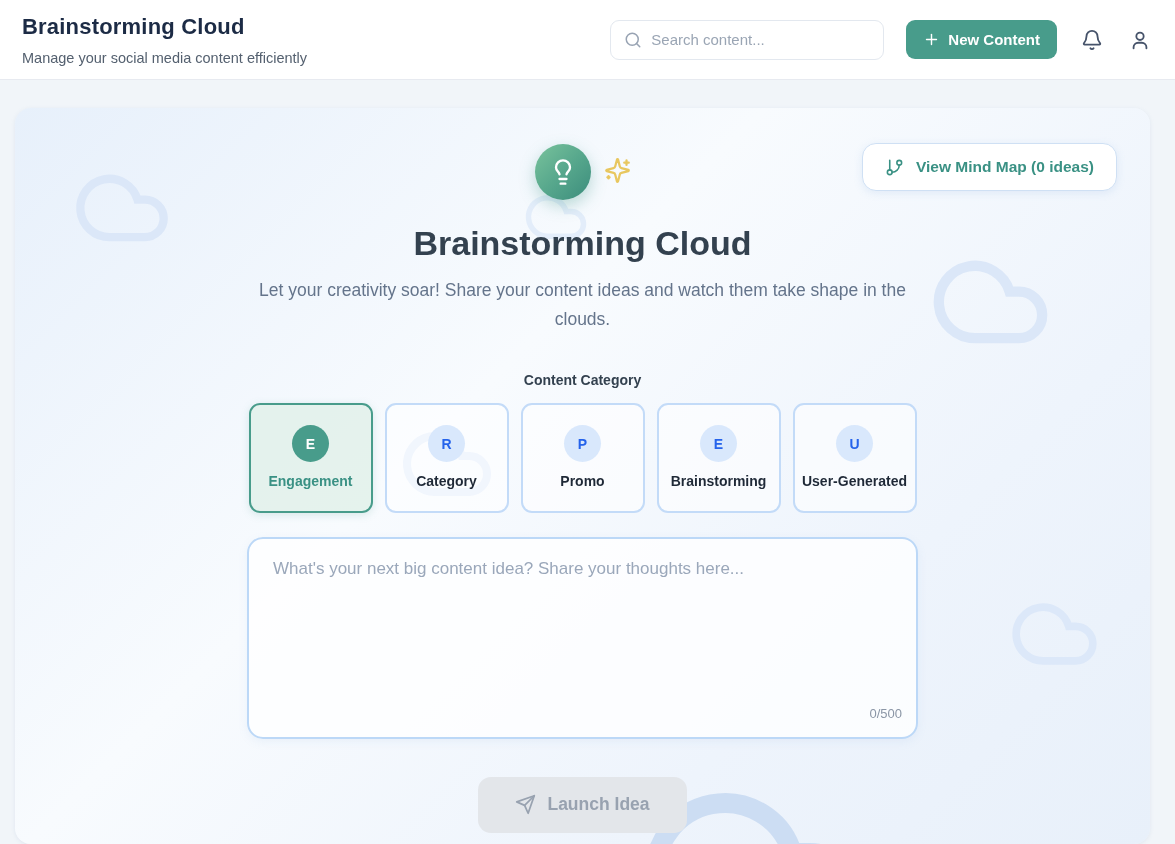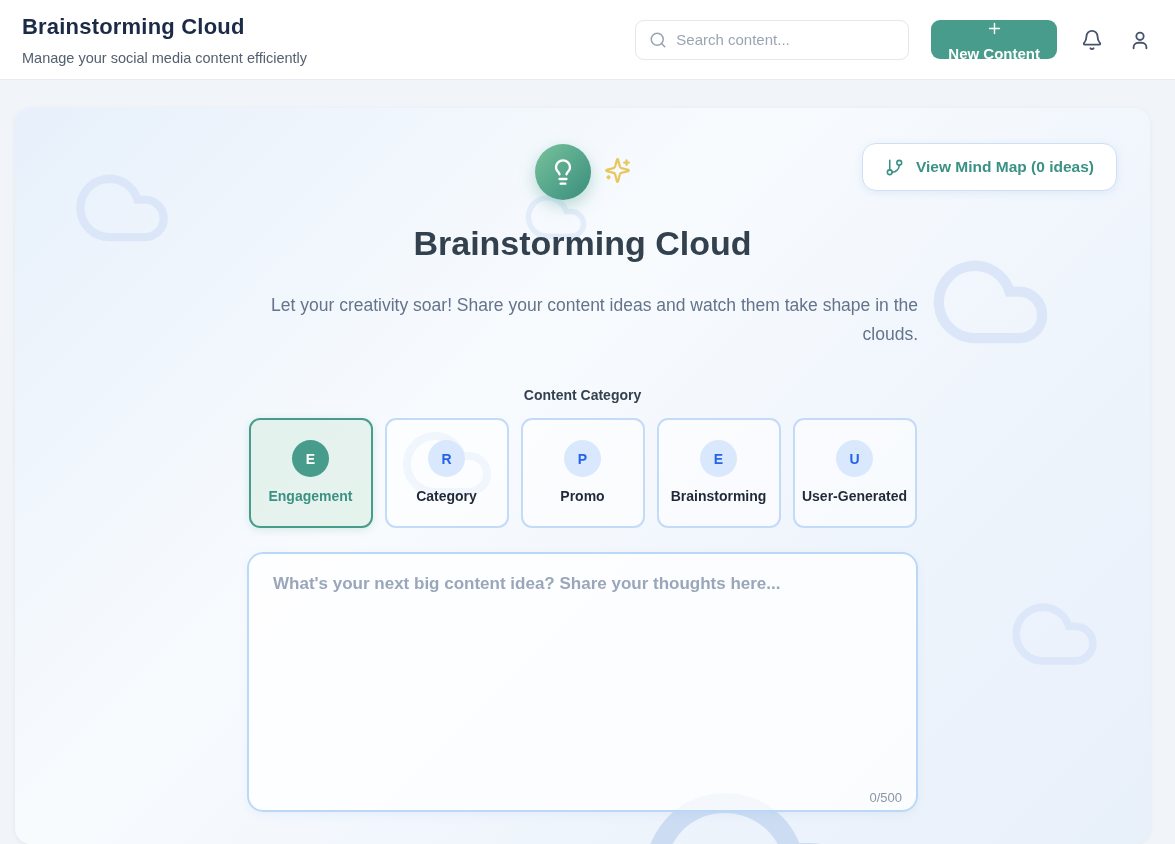--- a/index.html
+++ b/index.html
@@ -13,21 +13,21 @@
   .app-subtitle { font-size:14.5px; color:#54606f; margin-top:10px; }
   .header-right { display:flex; align-items:center; gap:22px; }
   .search-box { display:flex; align-items:center; gap:9px; width:274px; height:40px;
     border:1px solid #e3e8ef; border-radius:9px; background:#fff; padding:0 13px; }
   .search-box svg { flex:0 0 auto; stroke:#98a3b3; }
   .search-input { border:none; outline:none; width:100%; font-size:15px; color:#334155;
     font-family:inherit; background:transparent; }
   .search-input::placeholder { color:#9aa5b4; }
   .new-content-btn { display:flex; align-items:center; gap:8px; height:39px; padding:0 17px;
     background:#489c8b; color:#fff; border:none; border-radius:9px; font-size:15px;
-    font-weight:600; font-family:inherit; cursor:pointer;flex-direction:column; }
+    font-weight:600; font-family:inherit; cursor:pointer; }
   .new-content-btn svg { stroke:#fff; }
   .icon-btn { background:none; border:none; cursor:pointer; display:flex; padding:2px; }
   .icon-btn svg { stroke:#46536a; }
 
   
   .main-wrap { padding:28px 25px 0 15px; }
   .cloud-card { position:relative; width:1135px; height:736px; border-radius:16px;
     overflow:hidden;
     background:linear-gradient(135deg,#e7f0fb 0%,#f8fbfe 40%,#eef4fc 72%,#e8f0fa 100%);
     box-shadow:0 1px 4px rgba(148,170,205,.18); }
@@ -45,44 +45,44 @@
 
   .bulb-row { display:flex; align-items:center; gap:13px; height:56px; }
   .bulb-circle { width:56px; height:56px; border-radius:50%;
     background:linear-gradient(135deg,#79c39c 0%,#54a58b 55%,#3c8c7c 100%);
     display:flex; align-items:center; justify-content:center;
     box-shadow:0 6px 16px rgba(72,156,139,.35); }
   .bulb-circle svg { stroke:#fff; }
   .sparkles svg { stroke:#e8c75f; }
 
   .hero-title { margin-top:24px; font-size:34px; font-weight:700; color:#33414f; }
-  .hero-subtitle { margin-top:28px; font-size:17.5px; line-height:1.68; color:#64748b;
-    text-align:right; max-width:680px; }
+  .hero-subtitle { margin-top:13px; font-size:17.5px; line-height:1.68; color:#64748b;
+    text-align:center; max-width:680px; }
 
   .cat-label { margin-top:37px; font-size:14px; font-weight:700; color:#33414f; }
   .cat-row { margin-top:15px; display:flex; gap:12px; }
   .cat-card { width:124px; height:110px; border-radius:11px; border:2px solid #c3dbf8;
     background:rgba(255,255,255,.55); display:flex; flex-direction:column;
     align-items:center; justify-content:center; gap:11px; cursor:pointer; padding:6px; }
   .cat-card.selected { border-color:#489c8b; background:rgba(225,240,233,.82);
     box-shadow:0 2px 8px rgba(72,156,139,.18); }
   .cat-circle { width:37px; height:37px; border-radius:50%; background:#d9e8fc;
     color:#2563eb; font-size:14px; font-weight:700;
     display:flex; align-items:center; justify-content:center; }
   .cat-card.selected .cat-circle { background:#489c8b; color:#fff; }
   .cat-name { font-size:14px; font-weight:600; color:#1f2937; line-height:1.2; }
   .cat-card.selected .cat-name { color:#3a9184; }
 
   .idea-box { position:relative; margin-top:24px; width:671px; }
-  .idea-textarea { width:100%; height:260px; border:2px solid #bcd8f7; border-radius:16px;
+  .idea-textarea { width:100%; height:202px; border:2px solid #bcd8f7; border-radius:16px;
     background:rgba(255,255,255,.78); padding:20px 24px 34px; resize:none; outline:none;
     font-size:17px; color:#334155; font-family:inherit;
-    box-shadow:0 3px 10px rgba(130,165,215,.10);font-weight:bold; }
+    box-shadow:0 3px 10px rgba(130,165,215,.10); }
   .idea-textarea::placeholder { color:#9aa7ba; }
-  .char-count { position:absolute; right:16px; bottom:11px; font-size:13px; color:#8b96a6; }
+  .char-count { position:absolute; right:16px; bottom:22px; font-size:13px; color:#8b96a6; }
 
   .launch-btn { margin-top:34px; display:flex; align-items:center; gap:11px;
     height:56px; padding:16px 37px; background:#e3e6ea; color:#98a2b0; border:none;
     border-radius:13px; font-size:17.5px; font-weight:700; font-family:inherit;
     cursor:not-allowed; }
   .launch-btn svg { stroke:#98a2b0; }
 </style>
 </head>
 <body>
 

